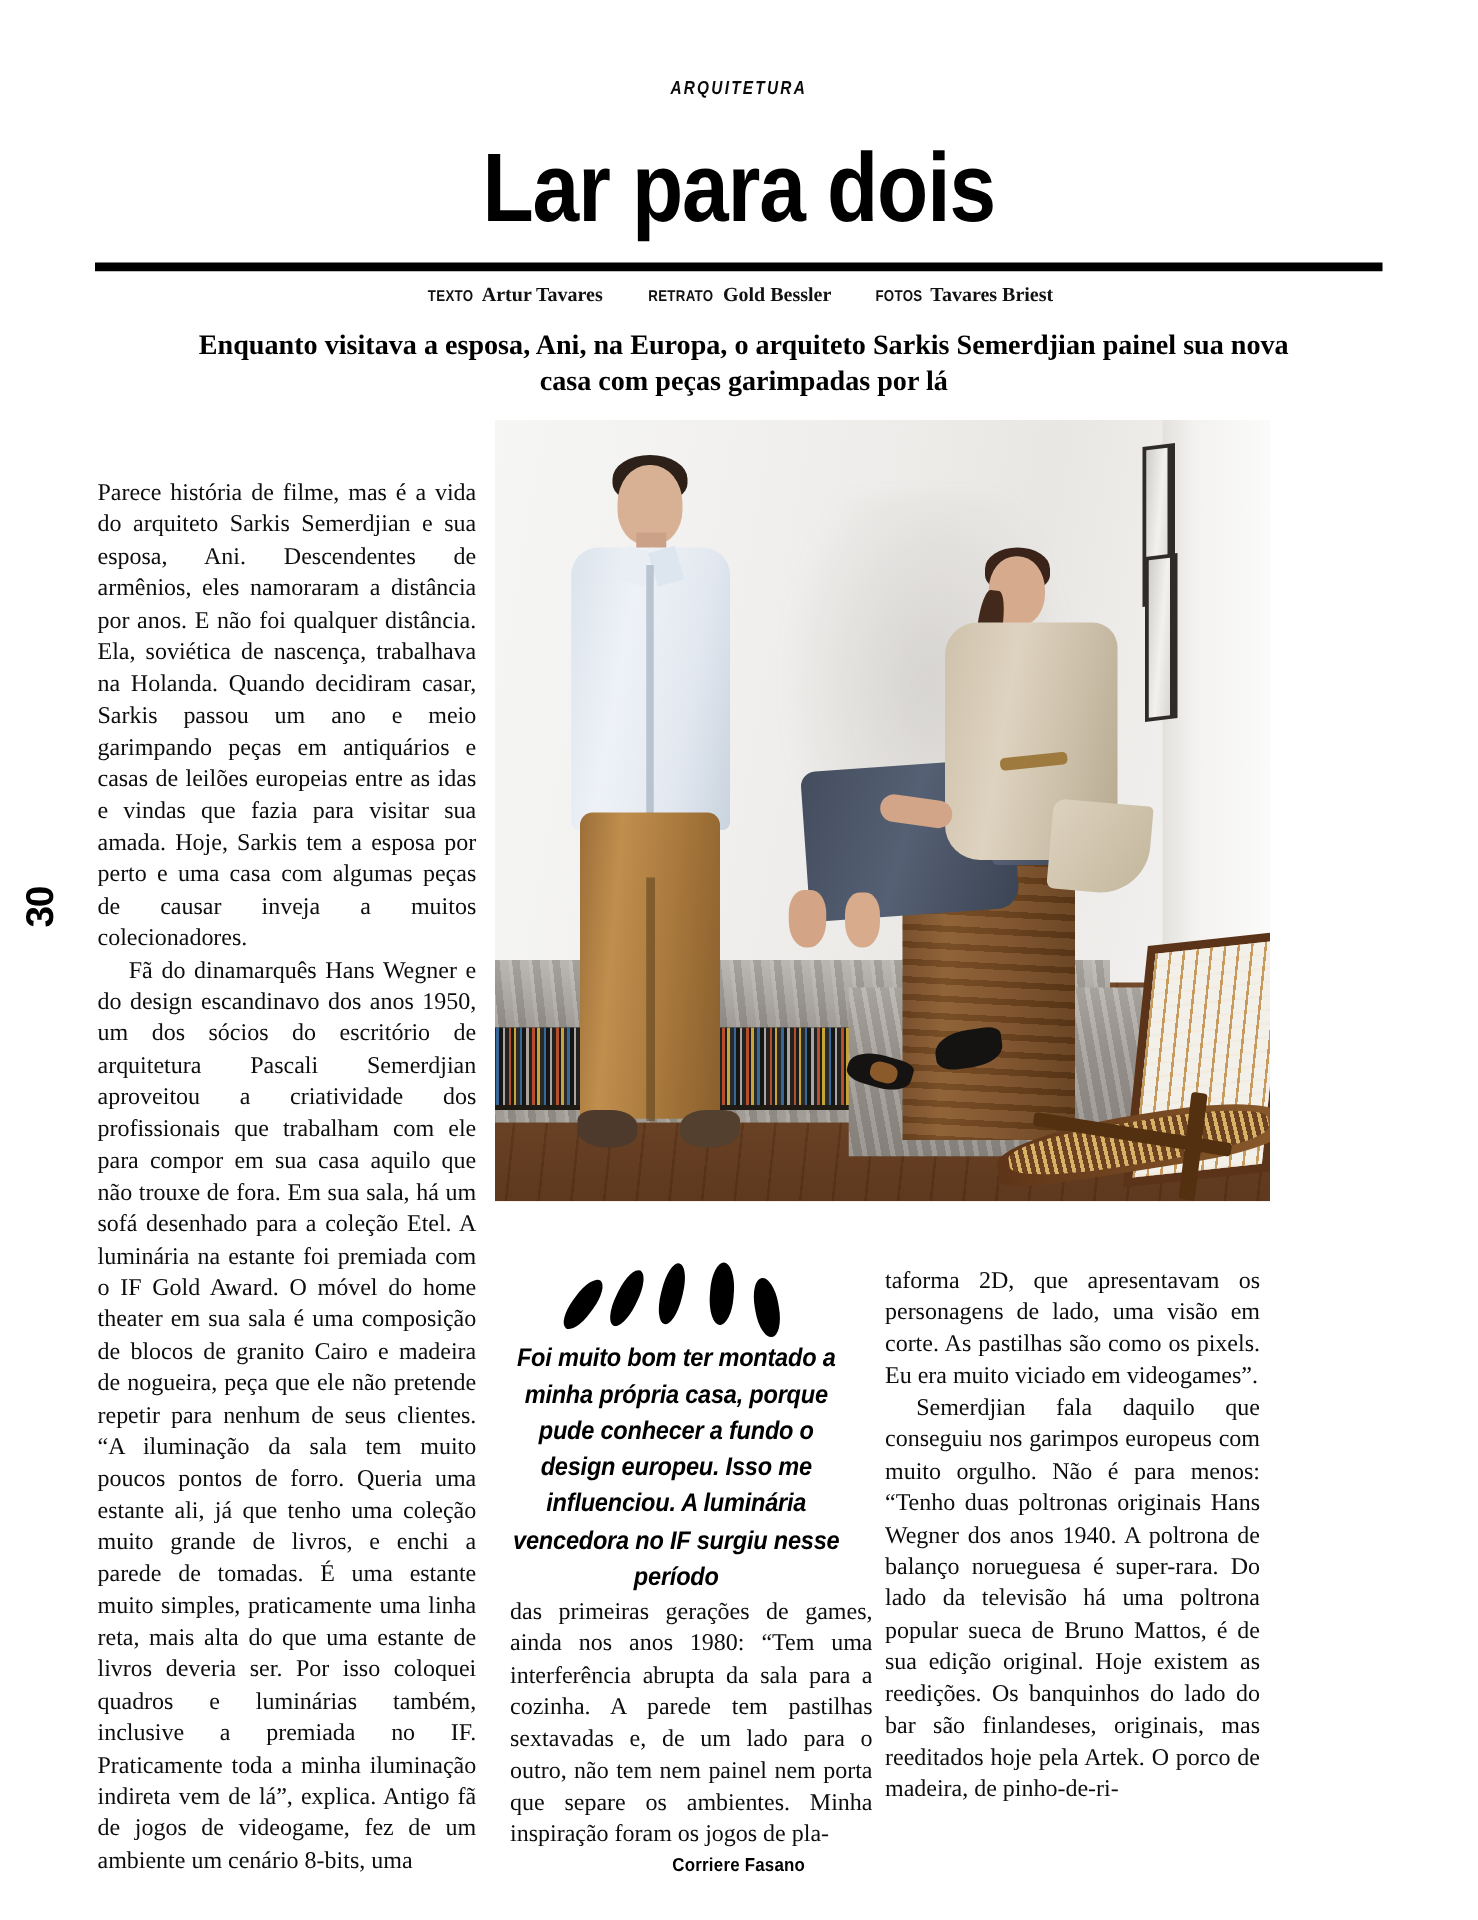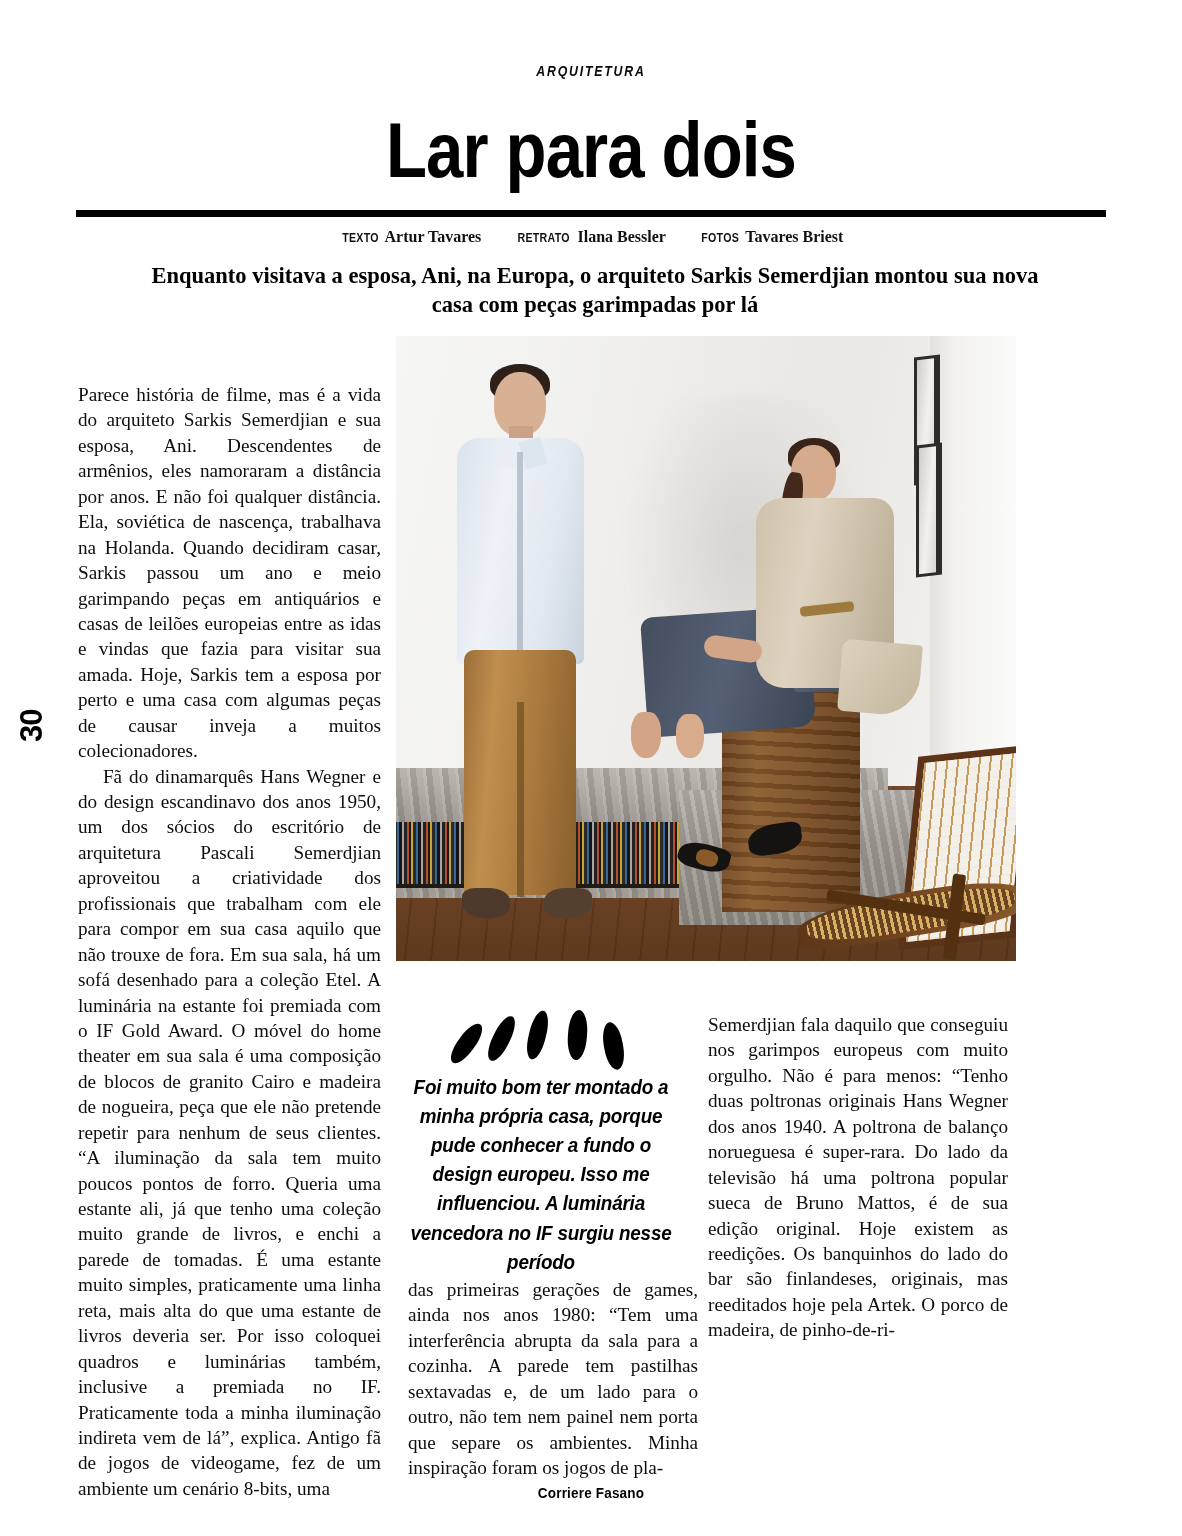--- a/index.html
+++ b/index.html
@@ -359,28 +359,28 @@
 
   <h1 class="headline">Lar para dois</h1>
 
   <div class="rule-top"></div>
 
   <div class="credits">
     <span class="cred">
       <span class="lbl">TEXTO</span><span class="nm">Artur Tavares</span>
     </span>
     <span class="cred">
-      <span class="lbl">RETRATO</span><span class="nm">Ilana Bessler</span>
+      <span class="lbl">RETRATO</span><span class="nm">Gold Bessler</span>
     </span>
     <span class="cred">
       <span class="lbl">FOTOS</span><span class="nm">Tavares Briest</span>
     </span>
   </div>
 
-  <div class="standfirst">Enquanto visitava a esposa, Ani, na Europa, o arquiteto Sarkis Semerdjian montou sua nova casa com peças garimpadas por lá</div>
+  <div class="standfirst">Enquanto visitava a esposa, Ani, na Europa, o arquiteto Sarkis Semerdjian painel sua nova casa com peças garimpadas por lá</div>
 
   <div class="folio">30</div>
 
   <div class="photo">
     <div class="ph-wall"></div>
     <div class="ph-wall-corner"></div>
     <div class="ph-shadow"></div>
 
     <div class="art art1" style="left:518px; top:20px; width:26px; height:128px;">
       <div class="art-inner"></div>
@@ -446,18 +446,19 @@
   <div class="col col1">
     <p>Parece história de filme, mas é a vida do arquiteto Sarkis Semerdjian e sua esposa, Ani. Descendentes de armênios, eles namoraram a distância por anos. E não foi qualquer distância. Ela, soviética de nascença, trabalhava na Holanda. Quando decidiram casar, Sarkis passou um ano e meio garimpando peças em antiquários e casas de leilões europeias entre as idas e vindas que fazia para visitar sua amada. Hoje, Sarkis tem a esposa por perto e uma casa com algumas peças de causar inveja a muitos colecionadores.</p>
     <p>Fã do dinamarquês Hans Wegner e do design escandinavo dos anos 1950, um dos sócios do escritório de arquitetura Pascali Semerdjian aproveitou a criatividade dos profissionais que trabalham com ele para compor em sua casa aquilo que não trouxe de fora. Em sua sala, há um sofá desenhado para a coleção Etel. A luminária na estante foi premiada com o IF Gold Award. O móvel do home theater em sua sala é uma composição de blocos de granito Cairo e madeira de nogueira, peça que ele não pretende repetir para nenhum de seus clientes. “A iluminação da sala tem muito poucos pontos de forro. Queria uma estante ali, já que tenho uma coleção muito grande de livros, e enchi a parede de tomadas. É uma estante muito simples, praticamente uma linha reta, mais alta do que uma estante de livros deveria ser. Por isso coloquei quadros e luminárias também, inclusive a premiada no IF. Praticamente toda a minha iluminação indireta vem de lá”, explica. Antigo fã de jogos de videogame, fez de um ambiente um cenário 8-bits, uma</p>
   </div>
 
   <div class="col col2">
     <p>das primeiras gerações de games, ainda nos anos 1980: “Tem uma interferência abrupta da sala para a cozinha. A parede tem pastilhas sextavadas e, de um lado para o outro, não tem nem painel nem porta que separe os ambientes. Minha inspiração foram os jogos de pla-</p>
   </div>
 
   <div class="col col3">
+    <p>taforma 2D, que apresentavam os personagens de lado, uma visão em corte. As pastilhas são como os pixels. Eu era muito viciado em videogames”.</p>
     <p>Semerdjian fala daquilo que conseguiu nos garimpos europeus com muito orgulho. Não é para menos: “Tenho duas poltronas originais Hans Wegner dos anos 1940. A poltrona de balanço norueguesa é super-rara. Do lado da televisão há uma poltrona popular sueca de Bruno Mattos, é de sua edição original. Hoje existem as reedições. Os banquinhos do lado do bar são finlandeses, originais, mas reeditados hoje pela Artek. O porco de madeira, de pinho-de-ri-</p>
   </div>
 
   <div class="footer">Corriere Fasano</div>
 
 </div>
 
 </body></html>

